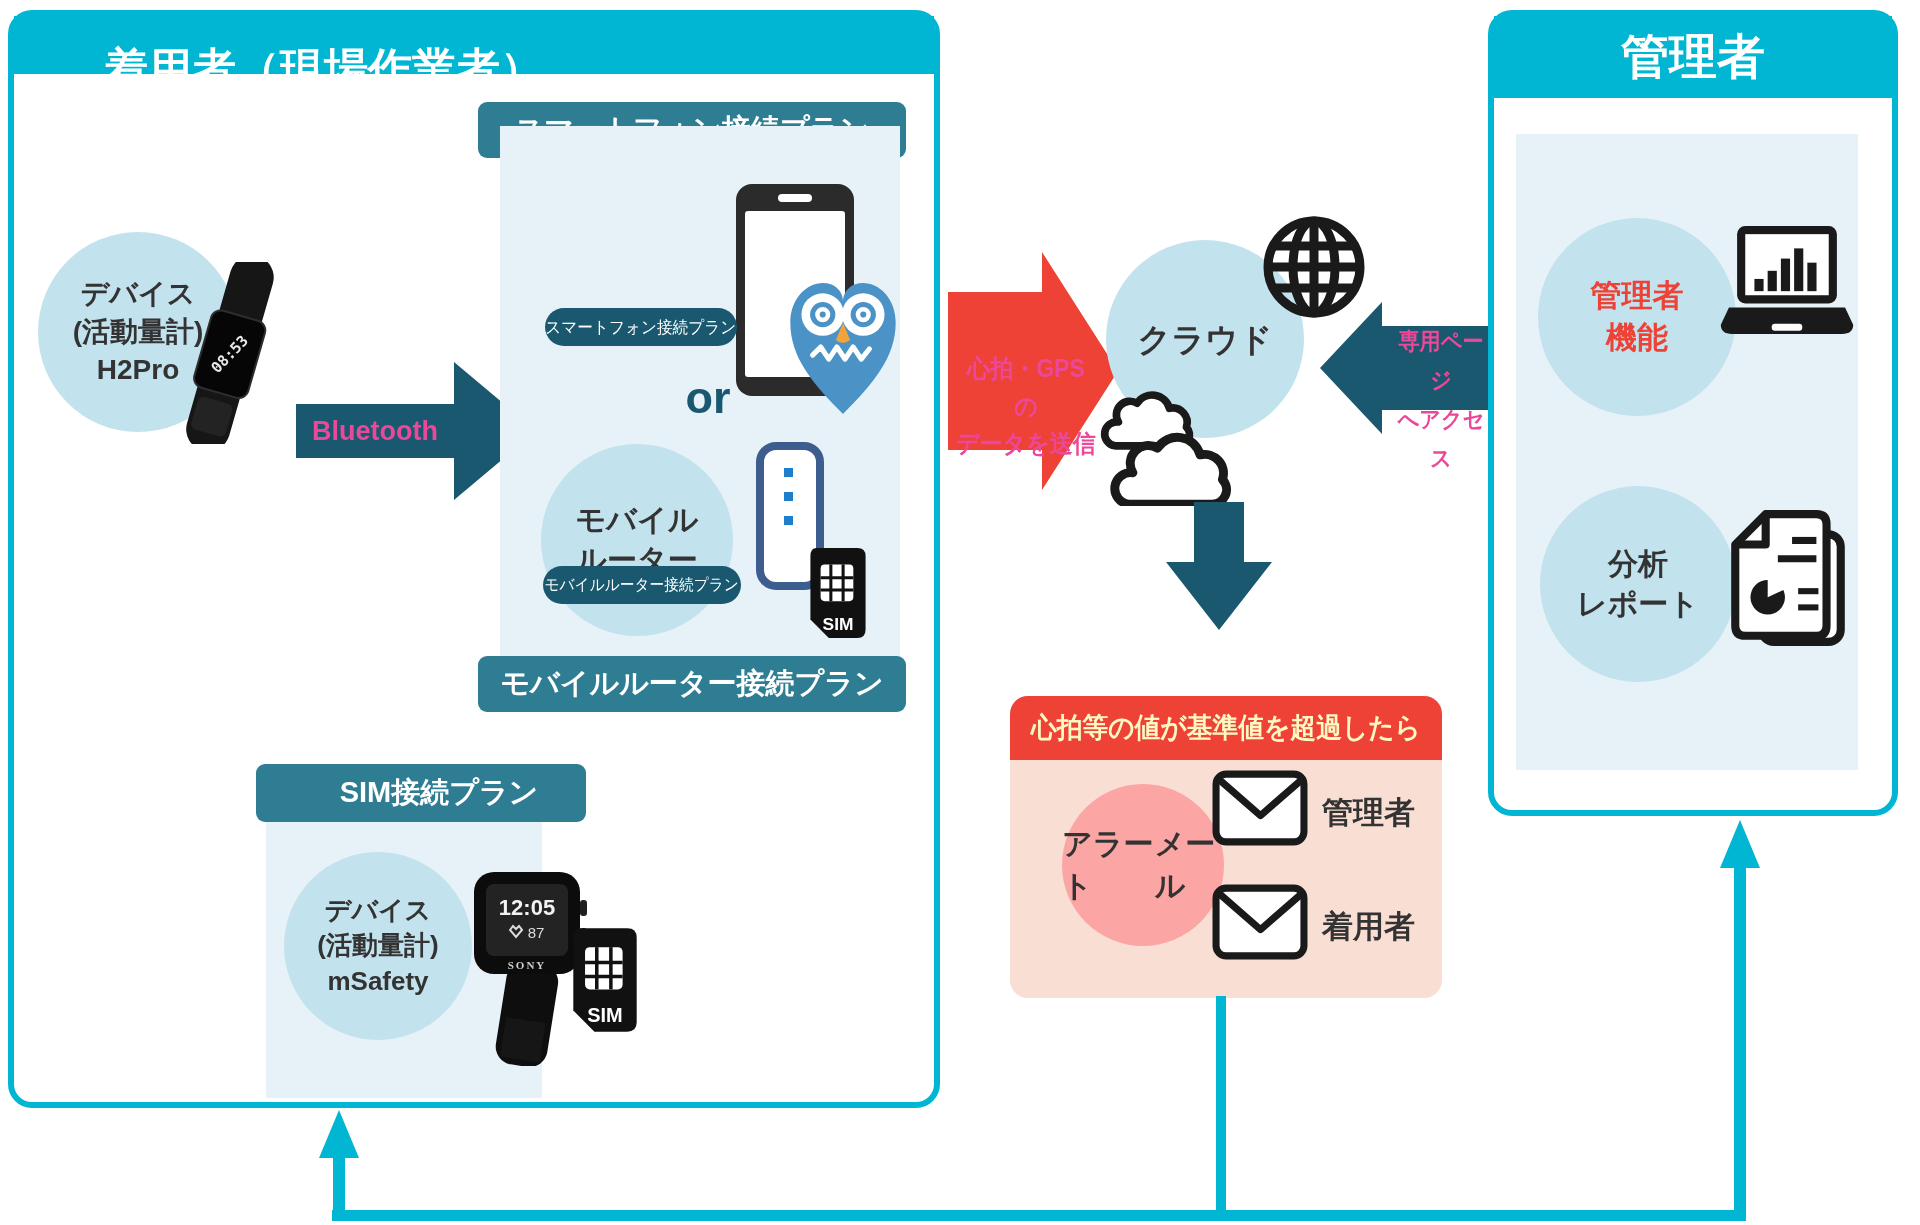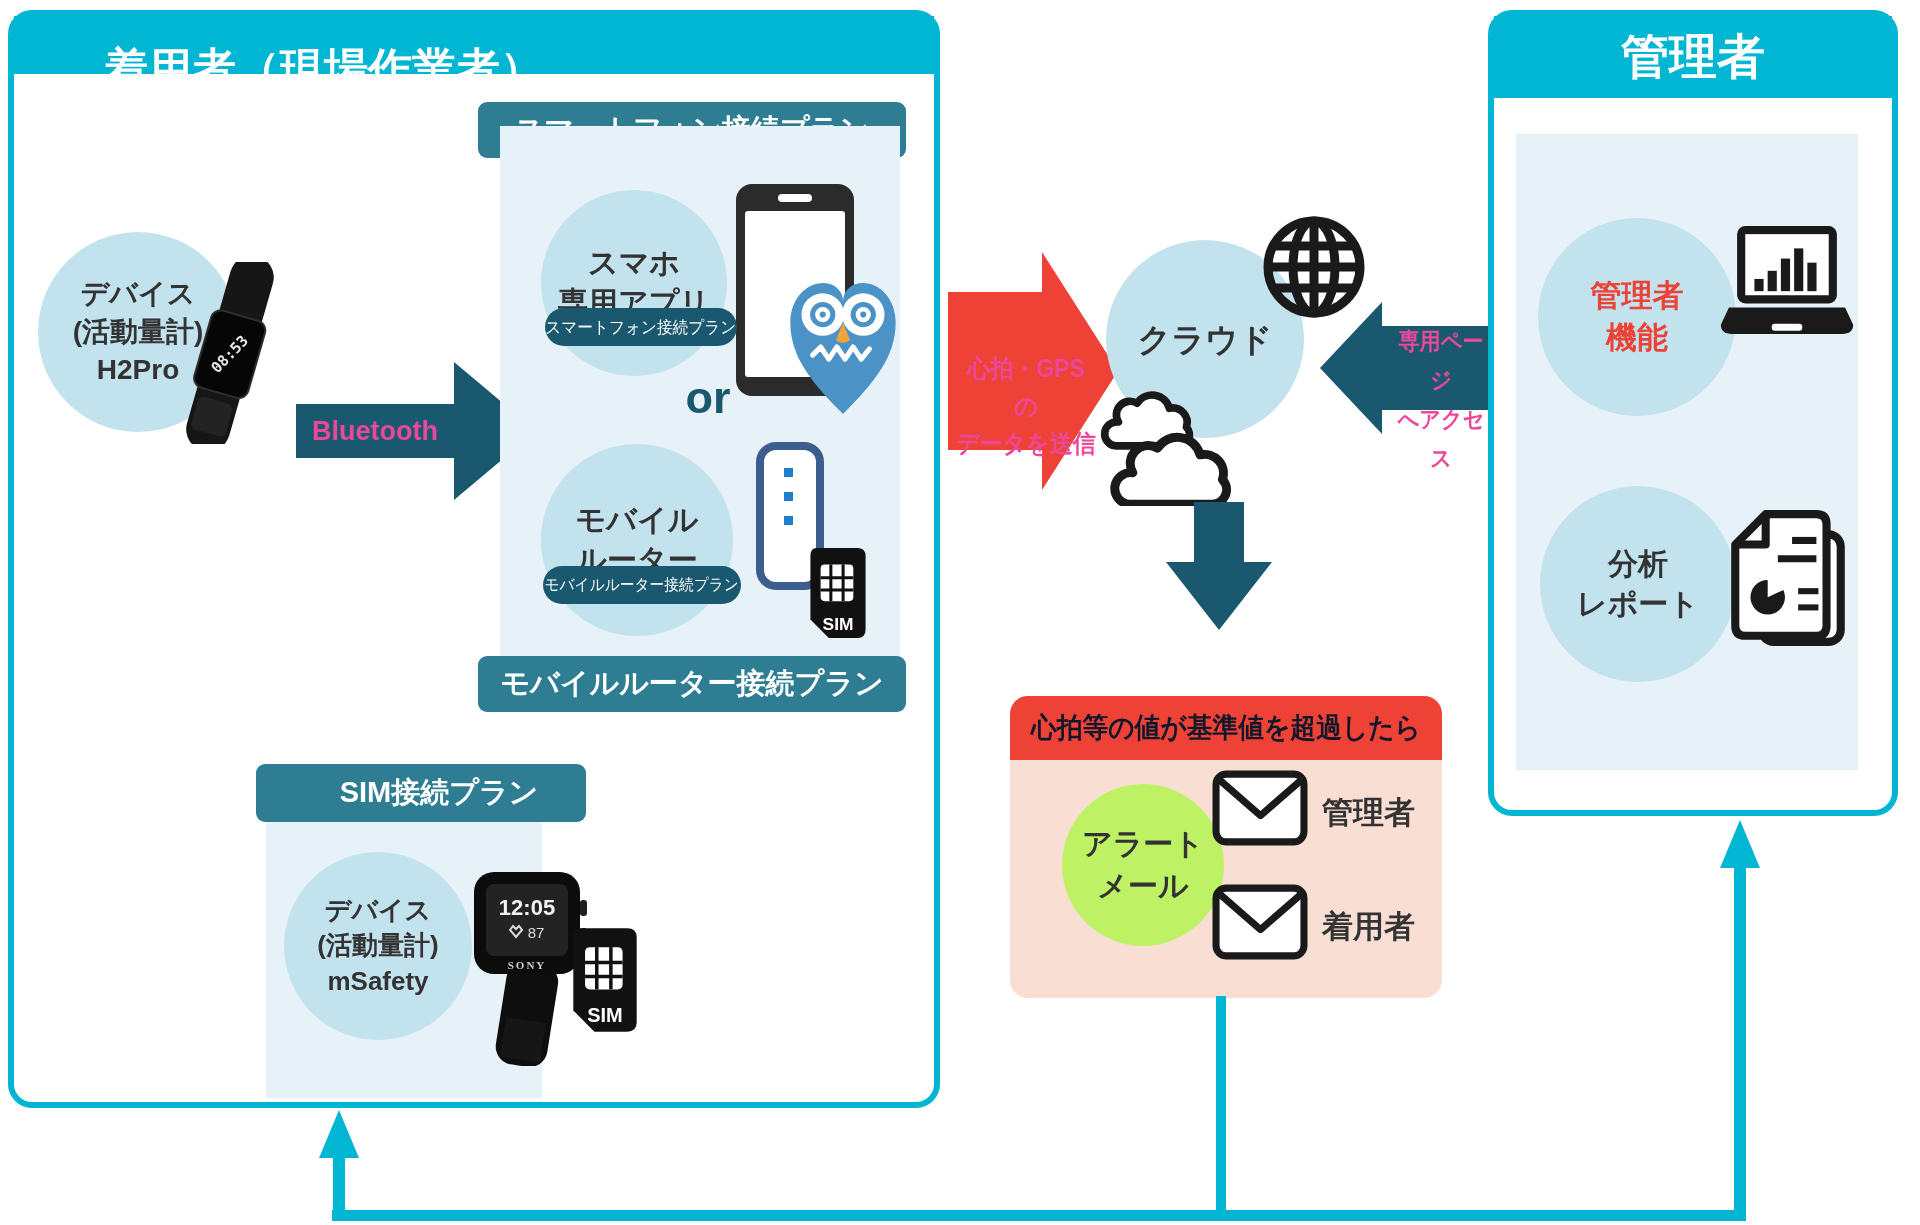--- a/index.html
+++ b/index.html
@@ -24,22 +24,22 @@
         display:flex;align-items:center;justify-content:center;white-space:nowrap;}
   .squish{display:inline-block;transform:scaleX(.92);transform-origin:center;}
   .arrow-label{position:absolute;color:#ec4899;font-weight:bold;text-align:center;}
   .or{position:absolute;color:var(--c-tealdark);font-weight:bold;text-align:center;}
   .line{position:absolute;background:var(--c-cyan);}
   .tri-up{position:absolute;width:0;height:0;border-left:20px solid transparent;
           border-right:20px solid transparent;border-bottom:48px solid var(--c-cyan);}
   .alertbox{position:absolute;background:var(--c-pink);border-radius:18px;}
   .alert-head{position:absolute;left:0;top:0;right:0;height:64px;background:var(--c-red);
               border-radius:18px 18px 0 0;display:flex;align-items:center;justify-content:center;
-              color:#0f172a;font-weight:bold;}
-  .white-circle{position:absolute;border-radius:50%;background:#bef264;display:flex;flex-direction:column;
+              color:#fef9c3;font-weight:bold;}
+  .white-circle{position:absolute;border-radius:50%;background:#fca5a5;display:flex;flex-direction:row;
                 align-items:center;justify-content:center;font-weight:bold;color:var(--c-text);line-height:1.4;}
   .recipient{position:absolute;font-weight:bold;color:var(--c-text);}
   .red-text{color:var(--c-red);}
 </style>
 </head>
 <body>
 
 <div class="stage">
 
   <div class="bigbox" style="left:8px;top:10px;width:920px;height:1086px;">
@@ -67,24 +67,20 @@
     </svg>
     <div class="arrow-label" style="left:286px;top:400px;width:150px;font-size:27px;">
       <span>Bluetooth</span>
     </div>
 
     <div class="bar" style="left:464px;top:86px;width:428px;height:56px;font-size:29px;">
       <span>スマートフォン接続プラン</span>
     </div>
     <div class="panel" style="left:486px;top:110px;width:400px;height:534px;z-index:0;"></div>
 
-    <div class="bubble" style="left:527px;top:174px;width:186px;height:186px;font-size:30px;z-index:1;">
-      <span>スマホ</span>
-      <span>専用アプリ</span>
-    </div>
     <div class="pill" style="left:531px;top:292px;width:192px;height:38px;font-size:17px;z-index:2;">
       <span class="squish">スマートフォン接続プラン</span>
     </div>
 
     <svg class="abs" style="left:722px;top:168px;z-index:1;" width="118" height="212" viewBox="0 0 118 212">
       <rect x="0" y="0" width="118" height="212" rx="16" fill="#2b2b2b"></rect>
       <rect x="9" y="27" width="100" height="166" rx="3" fill="#ffffff"></rect>
       <rect x="42" y="10" width="34" height="8" rx="4" fill="#ffffff"></rect>
     </svg>
 

